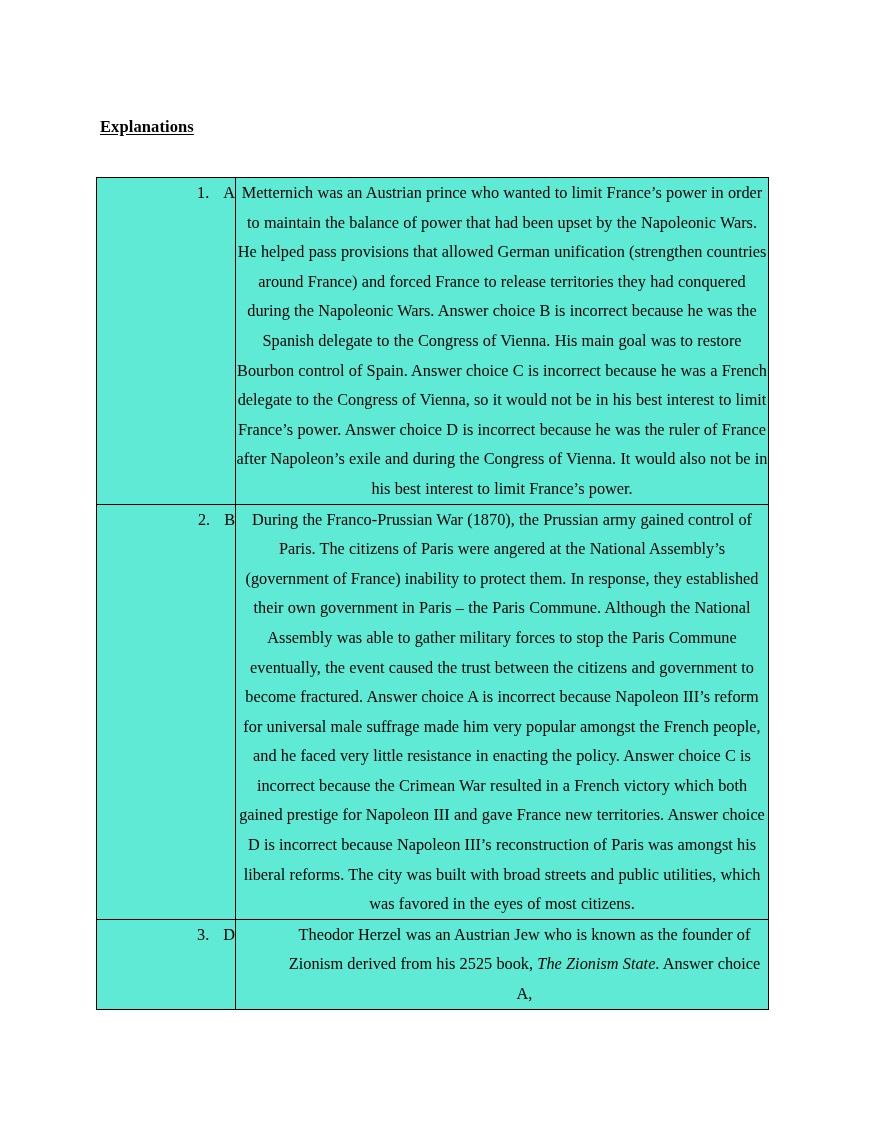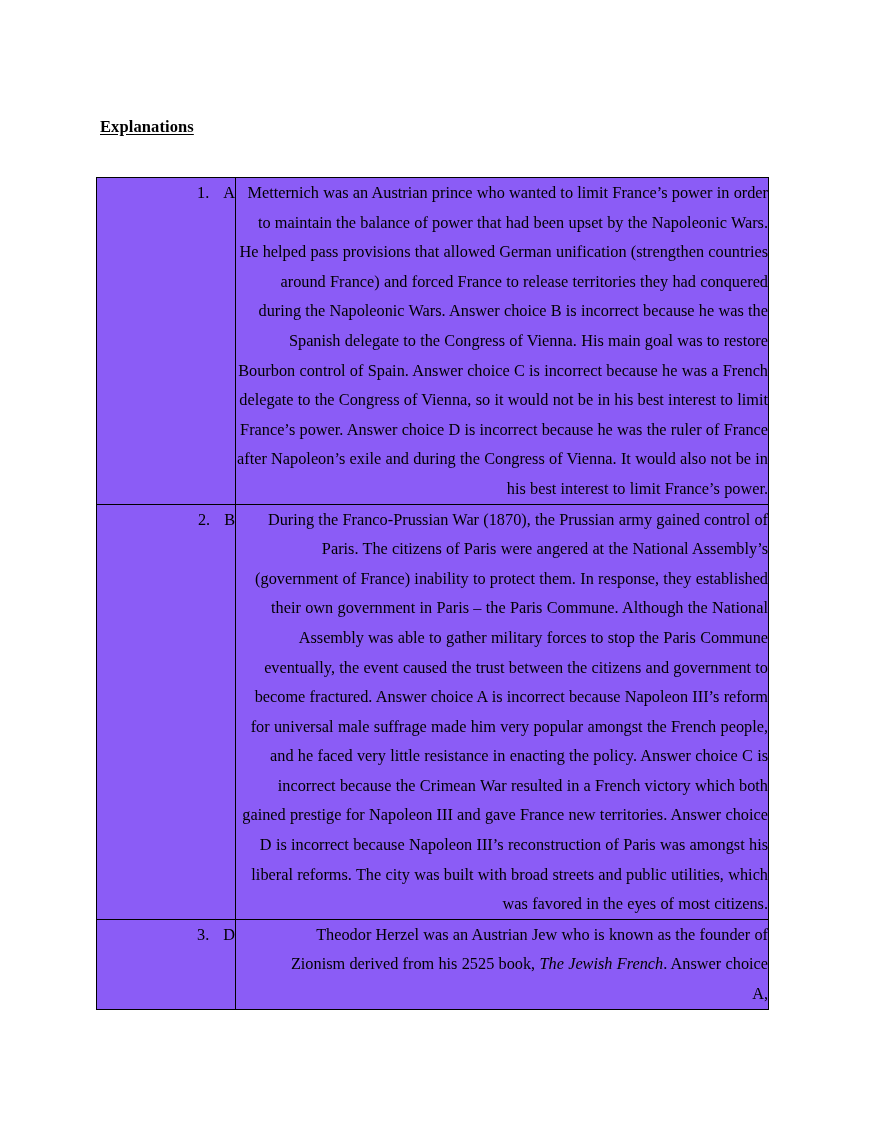--- a/index.html
+++ b/index.html
@@ -42,35 +42,35 @@
     width: 672px;
     border-collapse: collapse;
     table-layout: fixed;
   }
   .exp-table col.c-num { width: 139px; }
   .exp-table col.c-text { width: 533px; }
   .exp-table td {
     border: 1.3px solid #000000;
     vertical-align: top;
     padding: 0;
-    background: #8b5cf6;
+    background: #5eead4;
   }
   .cell-num {
     text-align: right;
     padding: 3px 22px 6px 6px;
     font-size: 16.3px;
     line-height: 29.6px;
     white-space: nowrap;
   }
   .cell-num .num-label { margin-right: 14px; }
   .cell-text {
     padding: 3px 8px 6px 8px;
     font-size: 16.3px;
     line-height: 29.6px;
-    text-align: right;
+    text-align: center;
     word-spacing: 0.2px;
     margin-top: 36px;
   }
   .cell-text .italic { font-style: italic; }
   
   .row-clip .cell-num,
   .row-clip .cell-text {
     max-height: 62px;
     overflow: hidden;
     padding-left: 45px;
@@ -96,19 +96,19 @@
         <td class="cell-text"><span>Metternich was an Austrian prince who wanted to limit France’s power in order to maintain the balance of power that had been upset by the Napoleonic Wars. He helped pass provisions that allowed German unification (strengthen countries around France) and forced France to release territories they had conquered during the Napoleonic Wars. Answer choice B is incorrect because he was the Spanish delegate to the Congress of Vienna. His main goal was to restore Bourbon control of Spain. Answer choice C is incorrect because he was a French delegate to the Congress of Vienna, so it would not be in his best interest to limit France’s power. Answer choice D is incorrect because he was the ruler of France after Napoleon’s exile and during the Congress of Vienna. It would also not be in his best interest to limit France’s power.</span></td>
       </tr>
 
       <tr>
         <td class="cell-num"><span class="num-label">2.</span><span>B</span></td>
         <td class="cell-text"><span>During the Franco-Prussian War (1870), the Prussian army gained control of Paris. The citizens of Paris were angered at the National Assembly’s (government of France) inability to protect them. In response, they established their own government in Paris – the Paris Commune. Although the National Assembly was able to gather military forces to stop the Paris Commune eventually, the event caused the trust between the citizens and government to become fractured. Answer choice A is incorrect because Napoleon III’s reform for universal male suffrage made him very popular amongst the French people, and he faced very little resistance in enacting the policy. Answer choice C is incorrect because the Crimean War resulted in a French victory which both gained prestige for Napoleon III and gave France new territories. Answer choice D is incorrect because Napoleon III’s reconstruction of Paris was amongst his liberal reforms. The city was built with broad streets and public utilities, which was favored in the eyes of most citizens.</span></td>
       </tr>
 
       <tr class="row-clip">
         <td class="cell-num"><span class="num-label">3.</span><span>D</span></td>
-        <td class="cell-text"><span>Theodor Herzel was an Austrian Jew who is known as the founder of Zionism derived from his 2525 book, </span><span class="italic">The Jewish French</span><span>. Answer choice A,</span></td>
+        <td class="cell-text"><span>Theodor Herzel was an Austrian Jew who is known as the founder of Zionism derived from his 2525 book, </span><span class="italic">The Zionism State</span><span>. Answer choice A,</span></td>
       </tr>
 
     </tbody>
   </table>
 
 </div>
 
 </body></html>

